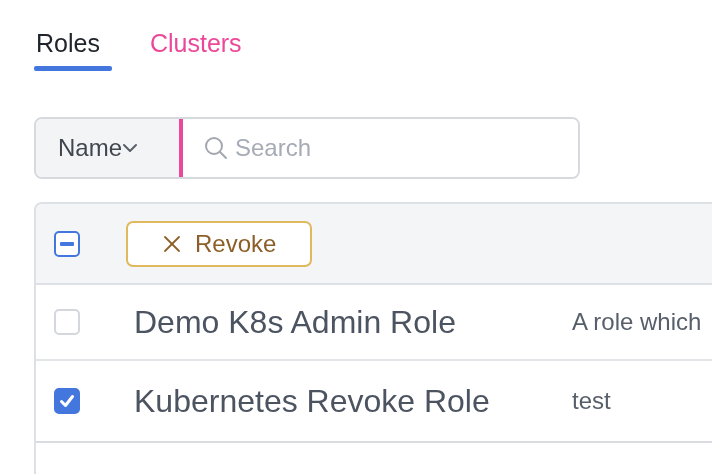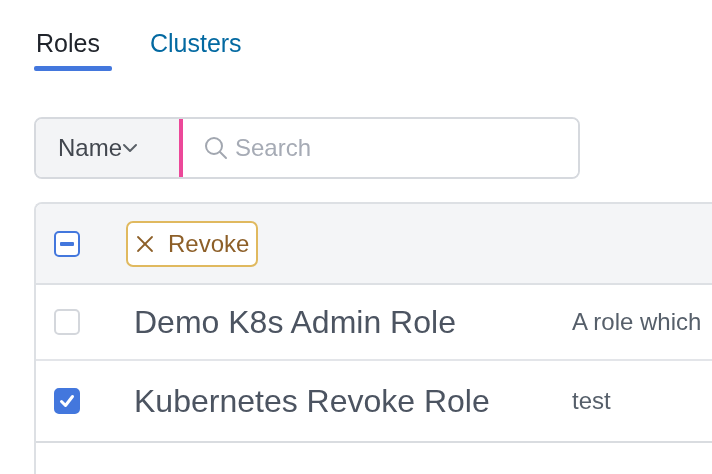--- a/index.html
+++ b/index.html
@@ -5,21 +5,21 @@
   html,body{margin:0;padding:0;}
   body{
     width:712px;height:474px;overflow:hidden;background:#ffffff;
     font-family:"Liberation Sans", sans-serif;position:relative;
     -webkit-font-smoothing:antialiased;
   }
   
   .tabs{position:absolute;left:36px;top:27px;display:flex;gap:50px;font-size:25px;font-weight:500;}
   .tab{cursor:pointer;line-height:32px;}
   .tab.active{color:#20242b;}
-  .tab.inactive{color:#0369a1;text-align:center;}
+  .tab.inactive{color:#ec4899;text-align:center;}
   .tab-underline{position:absolute;left:34px;top:66px;width:78px;height:5px;background:#4377dd;border-radius:2px;}
   
   .filterbar{
     position:absolute;left:34px;top:117px;width:546px;height:62px;
     border:2px solid #d6d9de;border-radius:8px;box-sizing:border-box;
     display:flex;overflow:hidden;background:#fff;
   }
   .field-select{
     width:147px;flex:0 0 147px;background:#f3f4f6;border-right:4px solid #ec4899;
     display:flex;align-items:center;padding-left:22px;gap:0;cursor:pointer;box-sizing:border-box;
@@ -55,21 +55,21 @@
   .cb[data-state="unchecked"]{background:#fff;border:2px solid #d4d7dc;}
   .cb[data-state="checked"]{background:#4377dd;border:2px solid #4377dd;}
   .cb[data-state="indeterminate"]{background:#fff;border:2px solid #4377dd;}
   .cb .check-icon{display:none;position:absolute;left:2px;top:2px;}
   .cb[data-state="checked"] .check-icon{display:block;}
   .cb .dash{display:none;width:14px;height:4px;background:#4377dd;border-radius:1px;
     position:absolute;left:4px;top:9px;}
   .cb[data-state="indeterminate"] .dash{display:block;}
   
   .revoke-btn{
-    margin-left:46px;height:46px;padding:0 7px;background:#fff;
+    margin-left:46px;height:46px;padding:0 34px;background:#fff;
     border:2px solid #e0b95f;border-radius:7px;box-sizing:border-box;
     display:flex;align-items:center;gap:13px;cursor:pointer;
     font-size:24px;color:#8d5f28;font-family:"Liberation Sans", sans-serif;
   }
   .icon{display:inline-flex;align-items:center;justify-content:center;}
 </style>
 </head>
 <body>
 
 <div class="tabs">

